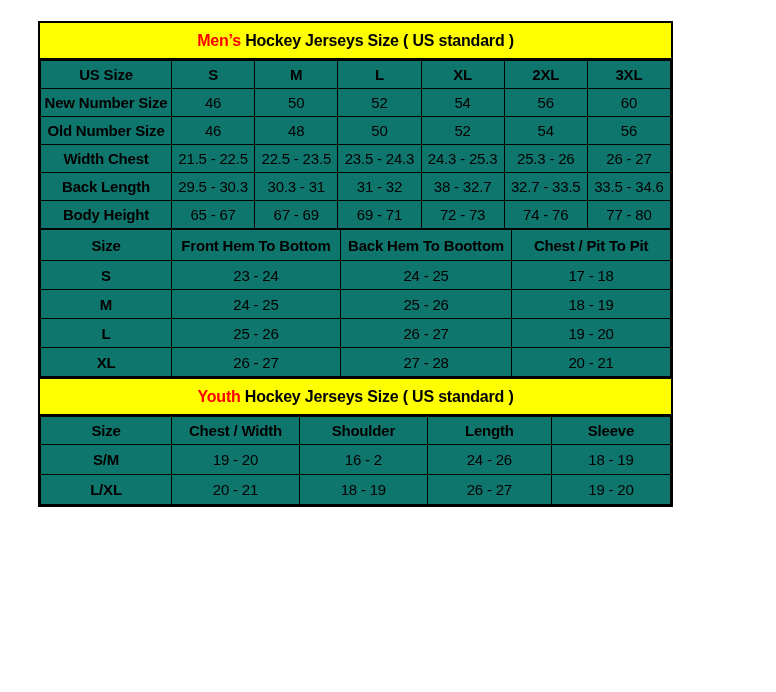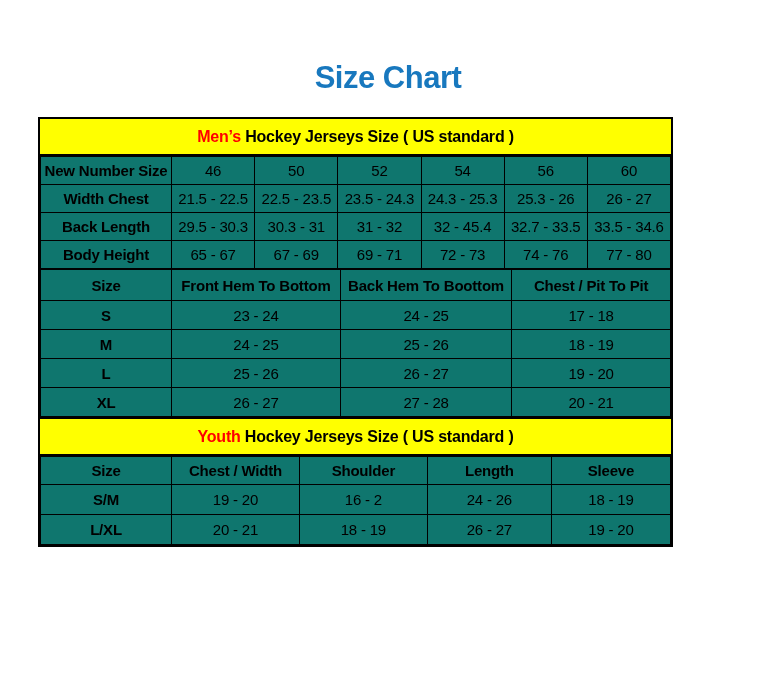--- a/index.html
+++ b/index.html
@@ -61,61 +61,78 @@
     text-decoration-color: #E00000;
     text-decoration-thickness: 1px;
     text-underline-offset: 3px;
   }
 </style>
 </head>
 <body>
 
 <div class="page">
 
-  <div class="title">Size Chart</div>
 
   <div class="chart">
 
     <div class="band"><span class="hl">Men’s</span><span> Hockey Jerseys Size ( US standard )</span></div>
 
     <table class="mens">
       <colgroup>
         <col style="width:20.8%">
           <col style="width:13.2%">
           <col style="width:13.2%">
           <col style="width:13.2%">
           <col style="width:13.2%">
           <col style="width:13.2%">
           <col style="width:13.2%">
       </colgroup>
       <tbody>
+          <tr>
+        <th>US Size</th>
+        <th>S</th>
+        <th>M</th>
+        <th>L</th>
+        <th>XL</th>
+        <th>2XL</th>
+        <th>3XL</th>
+      </tr>
       <tr>
         <td class="rowlabel">New Number Size</td>
         <td>46</td>
         <td>50</td>
         <td>52</td>
         <td>54</td>
         <td>56</td>
         <td>60</td>
       </tr>
       <tr>
+        <td class="rowlabel">Old Number Size</td>
+        <td>46</td>
+        <td>48</td>
+        <td>50</td>
+        <td>52</td>
+        <td>54</td>
+        <td>56</td>
+      </tr>
+      <tr>
         <td class="rowlabel">Width Chest</td>
         <td>21.5 - 22.5</td>
         <td>22.5 - 23.5</td>
         <td>23.5 - 24.3</td>
         <td>24.3 - 25.3</td>
         <td>25.3 - 26</td>
         <td>26 - 27</td>
       </tr>
       <tr>
         <td class="rowlabel">Back Length</td>
         <td>29.5 - 30.3</td>
         <td>30.3 - 31</td>
         <td>31 - 32</td>
-        <td>32 - 45.4</td>
+        <td>38 - 32.7</td>
         <td>32.7 - 33.5</td>
         <td>33.5 - 34.6</td>
       </tr>
       <tr>
         <td class="rowlabel">Body Height</td>
         <td>65 - 67</td>
         <td>67 - 69</td>
         <td>69 - 71</td>
         <td>72 - 73</td>
         <td>74 - 76</td>

